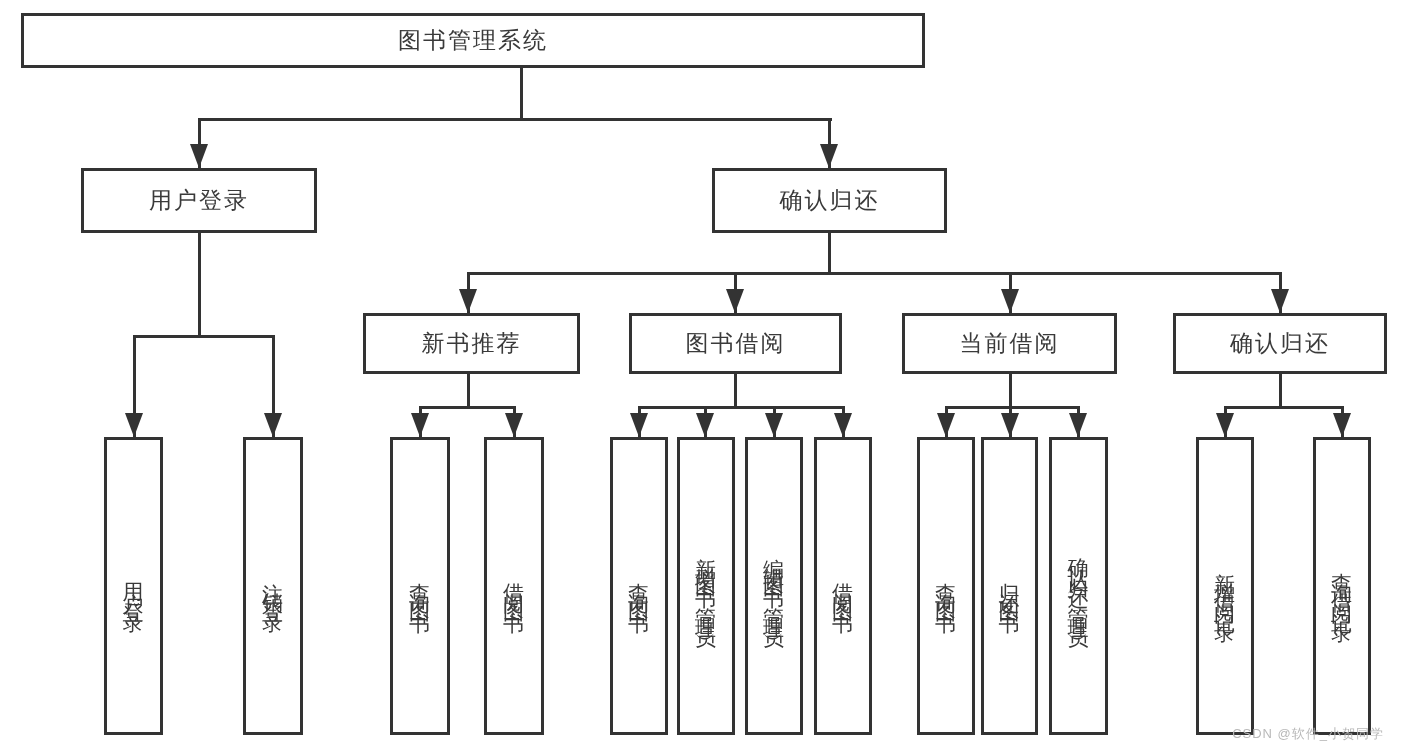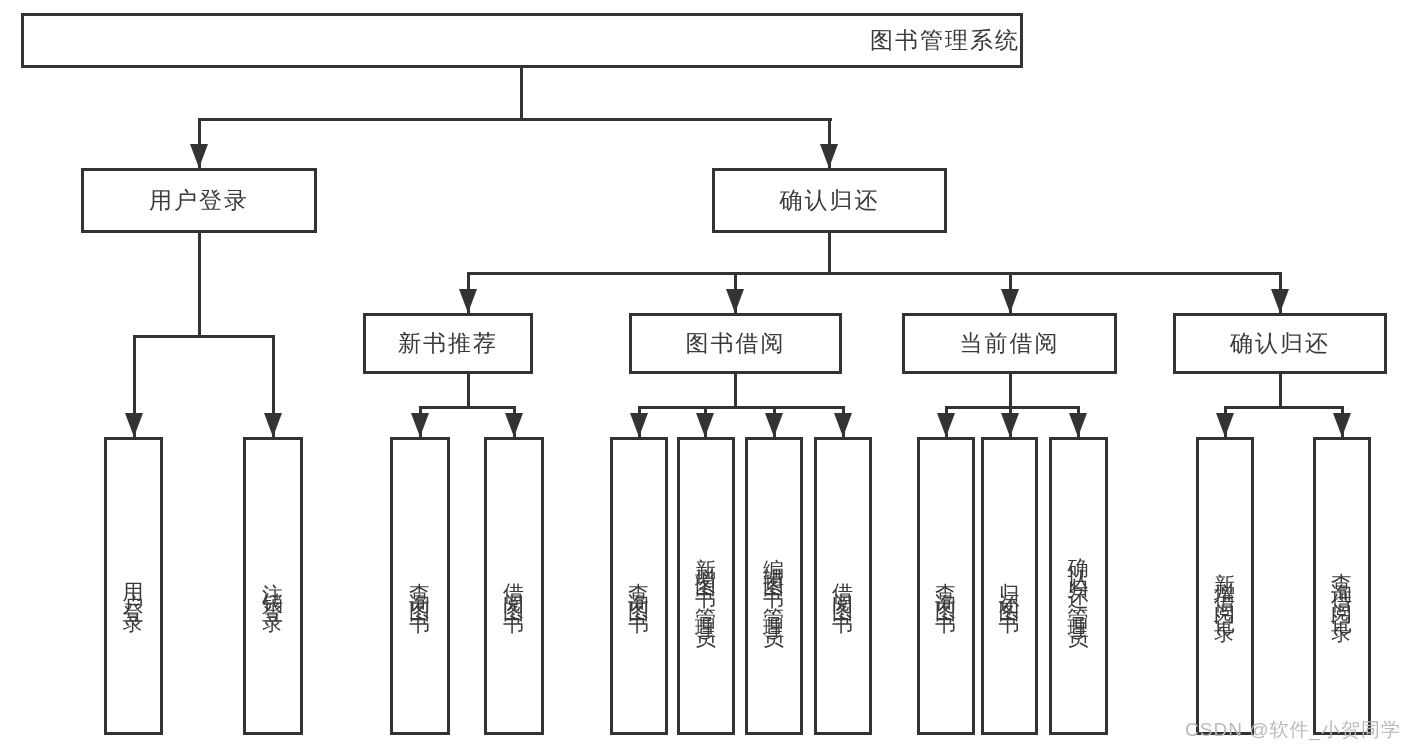--- a/index.html
+++ b/index.html
@@ -48,22 +48,22 @@
   .arrowhead{
     position:absolute;
     width:0;height:0;
     border-left:9px solid transparent;
     border-right:9px solid transparent;
     border-top:24px solid var(--line);
     z-index:2;
   }
   .watermark{
     position:absolute;
-    right:4px;bottom:4px;
-    font-size:19px;
+    right:21px;bottom:4px;
+    font-size:13px;
     letter-spacing:1px;
     color:var(--wm);
     z-index:4;
     white-space:nowrap;
   }
 </style>
 </head>
 <body>
 
 <div class="canvas" id="canvas">
@@ -113,30 +113,30 @@
     <div class="vline" style="left: 945px; top: 407px; width: 3px; height: 30px;"></div>
     <div class="arrowhead" style="left: 937px; top: 413px;"></div>
     <div class="vline" style="left: 1009px; top: 407px; width: 3px; height: 30px;"></div>
     <div class="arrowhead" style="left: 1001px; top: 413px;"></div>
     <div class="vline" style="left: 1077px; top: 407px; width: 3px; height: 30px;"></div>
     <div class="arrowhead" style="left: 1069px; top: 413px;"></div>
     <div class="vline" style="left: 1224px; top: 407px; width: 3px; height: 30px;"></div>
     <div class="arrowhead" style="left: 1216px; top: 413px;"></div>
     <div class="vline" style="left: 1341px; top: 407px; width: 3px; height: 30px;"></div>
     <div class="arrowhead" style="left: 1333px; top: 413px;"></div>
-    <div class="node h" style="left: 21px; top: 13px; width: 1002px; height: 55px; justify-content: flex-end;">
+    <div class="node h" style="left: 21px; top: 13px; width: 904px; height: 55px;">
       <span>图书管理系统</span>
     </div>
     <div class="node h" style="left: 81px; top: 168px; width: 236px; height: 65px;">
       <span>用户登录</span>
     </div>
     <div class="node h" style="left: 712px; top: 168px; width: 235px; height: 65px;">
       <span>确认归还</span>
     </div>
-    <div class="node h" style="left: 363px; top: 313px; width: 170px; height: 61px;">
+    <div class="node h" style="left: 363px; top: 313px; width: 217px; height: 61px;">
       <span>新书推荐</span>
     </div>
     <div class="node h" style="left: 629px; top: 313px; width: 213px; height: 61px;">
       <span>图书借阅</span>
     </div>
     <div class="node h" style="left: 902px; top: 313px; width: 215px; height: 61px;">
       <span>当前借阅</span>
     </div>
     <div class="node h" style="left: 1173px; top: 313px; width: 214px; height: 61px;">
       <span>确认归还</span>

